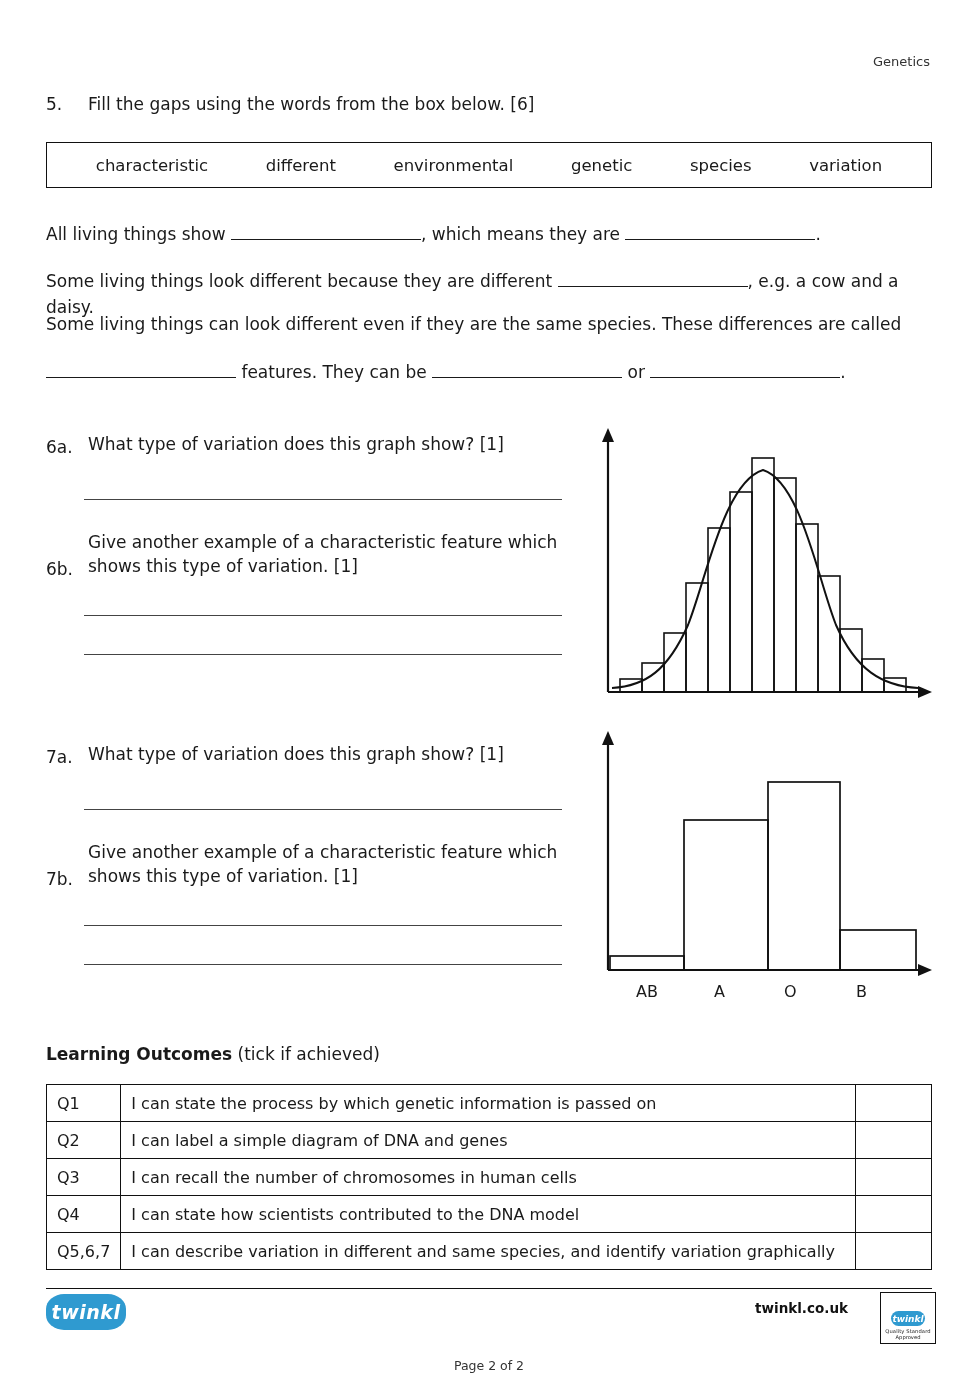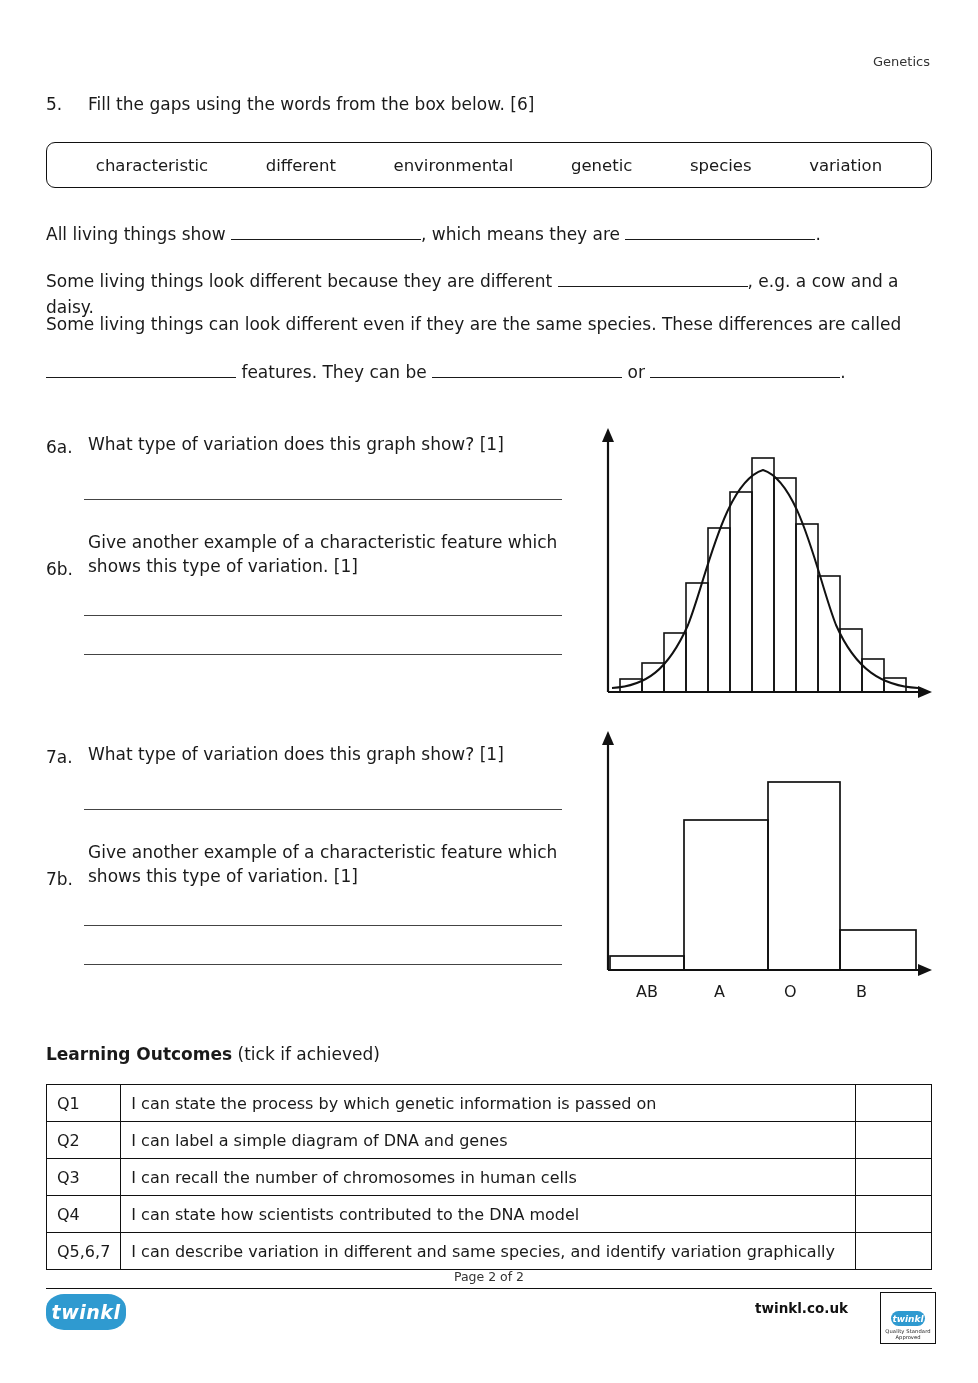--- a/index.html
+++ b/index.html
@@ -48,21 +48,21 @@
   }
   .q-text { flex: 1; font-size: 17px; }
 
   .word-box {
     position: absolute;
     top: 142px;
     left: 46px;
     width: 886px;
     height: 46px;
     border: 1.6px solid #111;
-    border-radius: 9px;
+    border-radius: 0;
     display: flex;
     align-items: center;
     justify-content: space-around;
     padding: 0 20px;
   }
   .word-box span {
     font-size: 16.5px;
     color: #1a1a1a;
   }
 
@@ -165,21 +165,21 @@
     font-size: 19px;
     font-style: italic;
     font-weight: bold;
     display: flex;
     align-items: center;
     justify-content: center;
     letter-spacing: 0.5px;
   }
   .page-num {
     position: absolute;
-    top: 1269px;
+    top: 1358px;
     left: 0;
     width: 978px;
     text-align: center;
     font-size: 12.5px;
     color: #333;
   }
   .site-url {
     position: absolute;
     top: 1300px;
     right: 130px;

